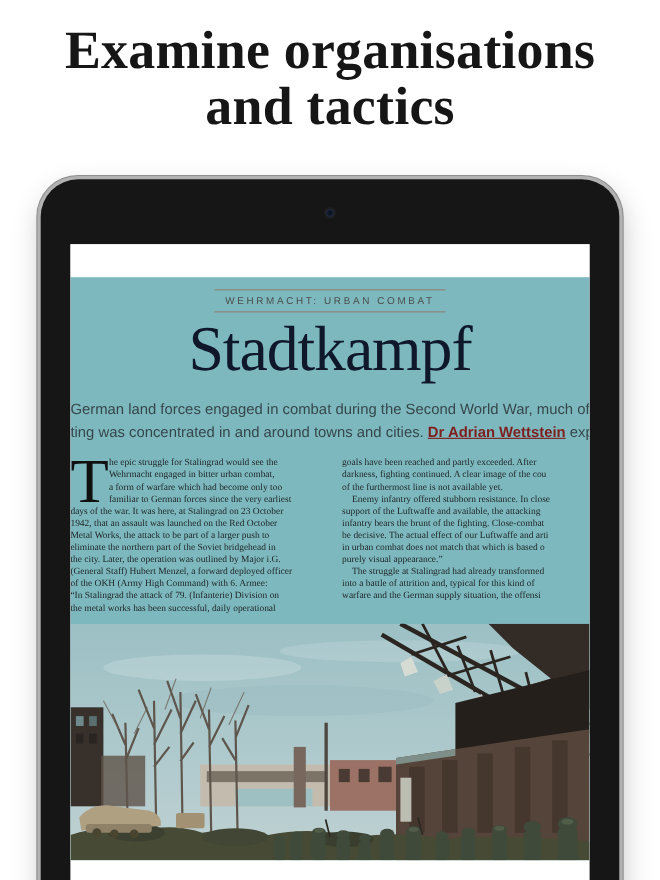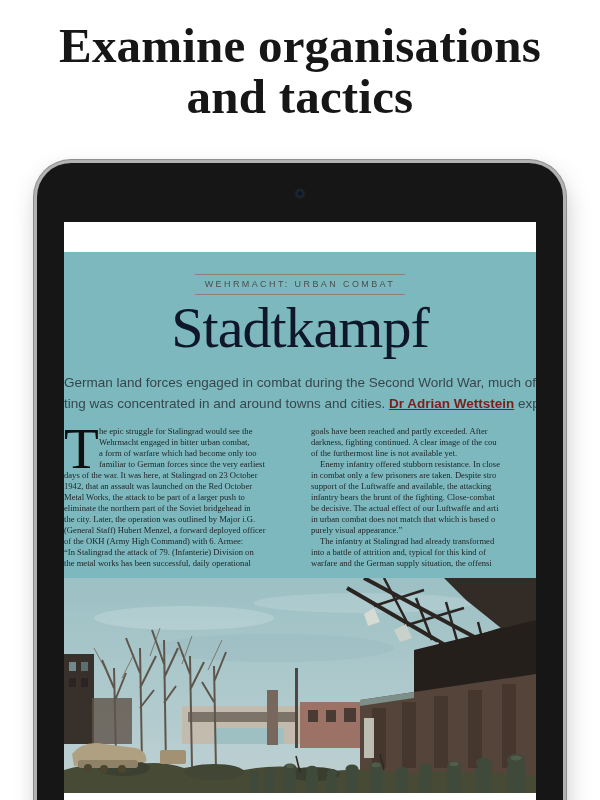--- a/index.html
+++ b/index.html
@@ -25,21 +25,21 @@
     width:7px;height:7px;border-radius:50%;
     background:#0d1522;box-shadow:inset 0 0 2px #3c4e6a,0 0 0 2px #1e1e1e;
   }
   .screen{
     position:absolute;left:27px;top:59px;width:472px;height:641px;
     background:#ffffff;overflow:hidden;
   }
   .status-band{height:30px;background:#ffffff;}
   
   .page{background:#7cb8bd;}
-  .kicker-wrap{padding-top:21px;text-align:center;}
+  .kicker-wrap{padding-top:11px;text-align:center;}
   .kicker{
     display:inline-block;border-top:1px solid #8f7f75;border-bottom:1px solid #8f7f75;
     padding:4px 10px 5px;font-size:9px;letter-spacing:2.4px;color:#4b4e4e;
   }
   .title{
     margin-top:3px;text-align:center;
     font-family:"Liberation Serif",serif;font-weight:500;
     font-size:58px;line-height:60px;color:#0f172a;letter-spacing:-1px;
   }
   .intro{margin-top:14px;font-size:13.5px;line-height:21px;color:#36474c;}
@@ -97,27 +97,26 @@
           <div class="bln">(General Staff) Hubert Menzel, a forward deployed officer</div>
           <div class="bln">of the OKH (Army High Command) with 6. Armee:</div>
           <div class="bln it">“In Stalingrad the attack of 79. (Infanterie) Division on</div>
           <div class="bln it">the metal works has been successful, daily operational</div>
         </div>
         <div class="col-right">
           <div class="bln it">goals have been reached and partly exceeded. After</div>
           <div class="bln it">darkness, fighting continued. A clear image of the cou</div>
           <div class="bln it">of the furthermost line is not available yet.</div>
           <div class="bln it ind">Enemy infantry offered stubborn resistance. In close</div>
-          <div class="bln it">in combat only a few prisoners are taken. Despite stro</div>
           <div class="bln it">support of the Luftwaffe and available, the attacking</div>
           <div class="bln it">infantry bears the brunt of the fighting. Close-combat</div>
           <div class="bln it">be decisive. The actual effect of our Luftwaffe and arti</div>
           <div class="bln it">in urban combat does not match that which is based o</div>
           <div class="bln it">purely visual appearance.”</div>
-          <div class="bln ind">The infantry at Stalingrad had already transformed</div>
+          <div class="bln ind">The struggle at Stalingrad had already transformed</div>
           <div class="bln">into a battle of attrition and, typical for this kind of</div>
           <div class="bln">warfare and the German supply situation, the offensi</div>
         </div>
       </div>
 
       <svg class="photo" width="472" height="215" viewBox="0 0 472 215" xmlns="http://www.w3.org/2000/svg">
         <defs>
           <linearGradient id="sky" x1="0" y1="0" x2="0" y2="1">
             <stop offset="0" stop-color="#9cc0c4"></stop>
             <stop offset="0.65" stop-color="#b2cbce"></stop>

